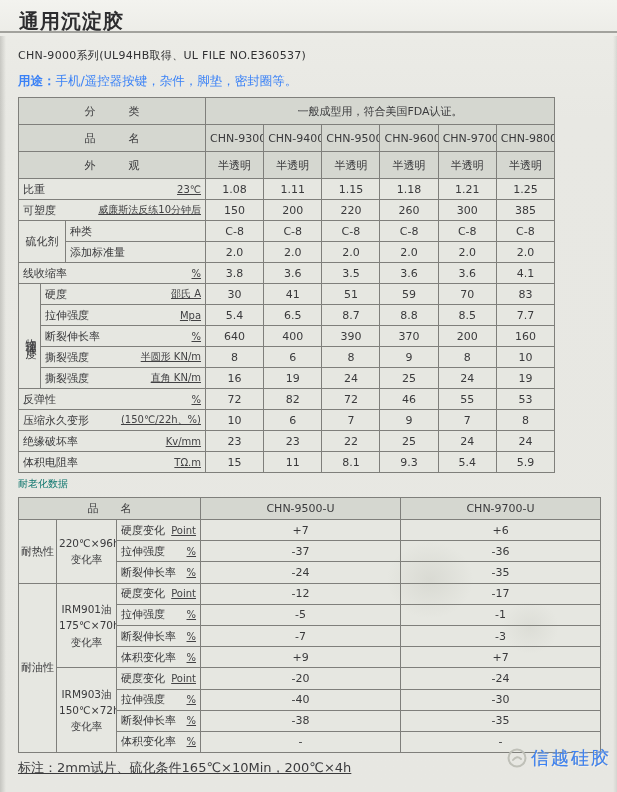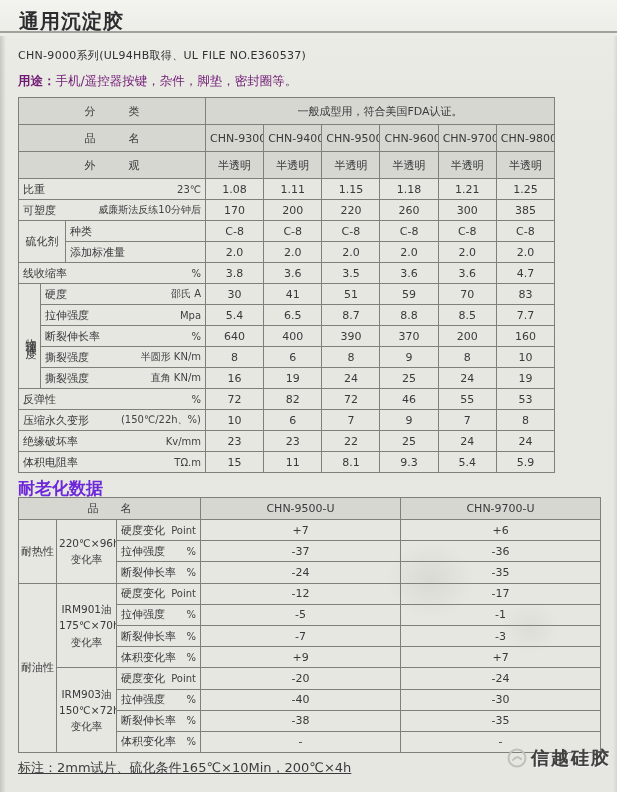--- a/index.html
+++ b/index.html
@@ -13,43 +13,43 @@
     background:linear-gradient(90deg,rgba(110,110,105,.28),rgba(110,110,105,0));pointer-events:none;}
   .edge-right{position:absolute;right:0;top:36px;bottom:0;width:4px;
     background:linear-gradient(270deg,rgba(110,110,105,.15),rgba(110,110,105,0));pointer-events:none;}
   .stain{position:absolute;pointer-events:none;border-radius:50%;z-index:6;}
   .stain1{left:385px;top:540px;width:90px;height:80px;background:radial-gradient(rgba(150,150,138,.16),rgba(150,150,138,0) 68%);}
   .stain2{left:500px;top:600px;width:60px;height:55px;background:radial-gradient(rgba(150,150,138,.12),rgba(150,150,138,0) 68%);}
 
   .page-title{position:absolute;left:19px;top:8px;font-size:20px;font-weight:bold;color:#2d2d2f;letter-spacing:1px;}
   .rule{position:absolute;left:0;top:31px;width:617px;height:2px;background:#a2a29d;}
   .series{position:absolute;left:18px;top:48px;font-size:11px;color:#303032;letter-spacing:.3px;}
-  .usage{position:absolute;left:18px;top:73px;font-size:12.5px;color:#701a75;}
+  .usage{position:absolute;left:18px;top:73px;font-size:12.5px;color:#3b82f6;}
   .usage .usage-label{font-weight:bold;}
 
   table{border-collapse:collapse;table-layout:fixed;position:absolute;left:18px;z-index:2;}
   #t1{top:97px;width:537px;}
   #t2{top:497px;width:582px;}
   td{border:1px solid #7f7f7b;background:#e6e7e1;font-size:11px;text-align:center;
      padding:0 4px;height:20px;overflow:hidden;white-space:nowrap;vertical-align:middle;}
   tr.hdr td{background:#d5d7d0;height:26px;}
   #t2 tr.hdr td{height:21px;}
   #t2 td{height:20.2px;}
   td.lbl{text-align:left;}
   td.spread{text-align:center;}
   .lw{display:flex;justify-content:space-between;align-items:center;width:100%;}
-  .lw .unit{font-size:10px;color:#424244;padding-left:4px;}
+  .lw .unit{font-size:10px;color:#424244;padding-left:4px;text-decoration:underline;}
   td.vgroup div{writing-mode:vertical-rl;margin:0 auto;letter-spacing:3px;font-size:11px;}
   td.gcell{padding:8px 2px;}
   td.cond{font-size:10.5px;white-space:normal;line-height:1.55;padding:0 2px;}
 
-  .caption{position:absolute;left:18px;top:477px;font-size:17px;font-weight:bold;color:#6d28d9;z-index:2;}
+  .caption{position:absolute;left:18px;top:477px;font-size:10px;font-weight:normal;color:#0f766e;z-index:2;}
   .footnote{position:absolute;left:18px;top:759px;font-size:13px;color:#3b3b3d;z-index:2;text-decoration:underline;}
   .watermark{position:absolute;right:6px;top:746px;display:flex;align-items:center;gap:3px;z-index:3;}
-  .watermark .wm-text{font-size:18px;font-weight:bold;letter-spacing:2px;color:#404040;
+  .watermark .wm-text{font-size:18px;font-weight:normal;letter-spacing:2px;color:#3b82f6;
     text-shadow:0 0 1px #a8a9a1, 1px 1px 0 rgba(255,255,255,.7);}
 </style>
 </head>
 <body>
 
 <div class="edge-left"></div>
 <div class="edge-right"></div>
 <div class="stain stain1"></div>
 <div class="stain stain2"></div>
 
@@ -103,21 +103,21 @@
         <td>1.21</td>
         <td>1.25</td>
       </tr>
       <tr>
         <td class="lbl" colspan="3">
           <div class="lw">
             <span class="pname">可塑度</span>
             <span class="unit">威廉斯法反练10分钟后</span>
           </div>
         </td>
-        <td>170</td>
+        <td>150</td>
         <td>200</td>
         <td>220</td>
         <td>260</td>
         <td>300</td>
         <td>385</td>
       </tr>
       <tr>
         <td class="gcell" rowspan="2" colspan="2">
           <div>硫化剂</div>
         </td>
@@ -153,21 +153,21 @@
           <div class="lw">
             <span class="pname">线收缩率</span>
             <span class="unit">%</span>
           </div>
         </td>
         <td>3.8</td>
         <td>3.6</td>
         <td>3.5</td>
         <td>3.6</td>
         <td>3.6</td>
-        <td>4.7</td>
+        <td>4.1</td>
       </tr>
       <tr>
         <td class="vgroup gcell" rowspan="5" colspan="1">
           <div>物理强度</div>
         </td>
         <td class="lbl" colspan="2">
           <div class="lw">
             <span class="pname">硬度</span>
             <span class="unit">邵氏 A</span>
           </div>

